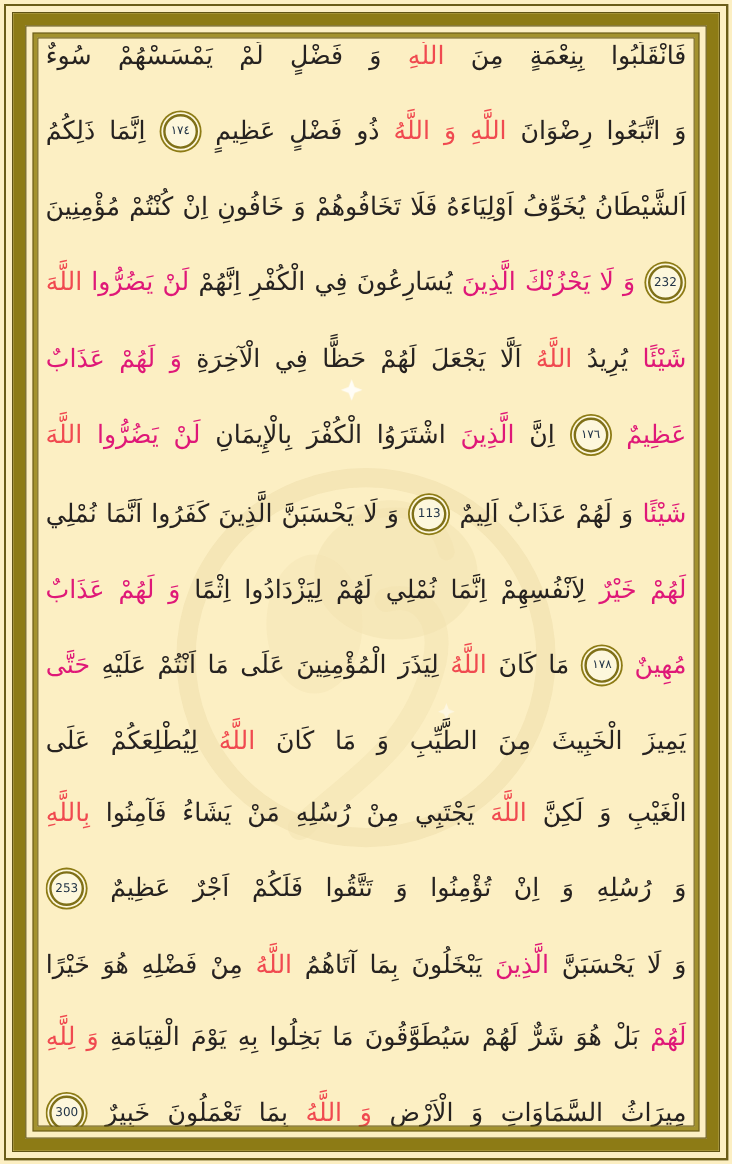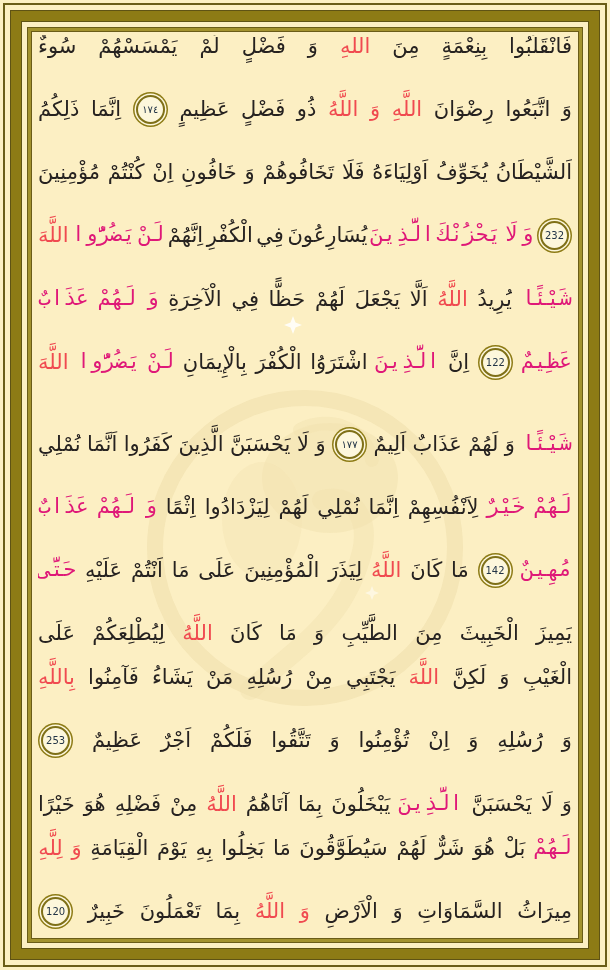--- a/index.html
+++ b/index.html
@@ -26,29 +26,29 @@
     display:flex;flex-direction:column;justify-content:space-between;
     z-index:2;overflow:hidden;
   }
   .line{
     display:flex;direction:rtl;justify-content:space-between;align-items:center;
     font-size:21px;color:var(--ink);line-height:1.1;
   }
   .w{white-space:nowrap;}
   .k{color:var(--ink);}
   .r{color:var(--allah);}
-  .m{color:var(--hl);font-family:Liberation Mono, monospace;}
+  .m{color:var(--hl);}
   .marker{
     flex:0 0 auto;width:25px;height:25px;border-radius:50%;
     background:var(--marker-fill);
     border:2px solid #7f7018;
     box-shadow:0 0 0 1.5px var(--marker-fill), 0 0 0 3px var(--band);
     color:var(--marker-num);
     font-size:10px;display:flex;align-items:center;justify-content:center;
-    margin:16px 3px;
+    margin:0 3px;
   }
 </style>
 </head>
 <body>
 
 <svg class="watermark" width="610" height="970" viewBox="0 0 610 970" aria-hidden="true">
   <g opacity="0.55">
     <circle cx="305" cy="548" r="150" fill="none" stroke="#e8d6a0" stroke-width="16" opacity="0.7"></circle>
     <ellipse cx="330" cy="478" rx="68" ry="55" fill="#ead8a2" opacity="0.55"></ellipse>
     <ellipse cx="262" cy="520" rx="40" ry="58" fill="#ead8a2" opacity="0.4"></ellipse>
@@ -126,37 +126,37 @@
       <span class="w k">لَهُمْ</span>
       <span class="w k">حَظًّا</span>
       <span class="w k">فِي</span>
       <span class="w k">الْآخِرَةِ</span>
       <span class="w m">وَ</span>
       <span class="w m">لَهُمْ</span>
       <span class="w m">عَذَابٌ</span>
     </div>
     <div class="line">
       <span class="w m">عَظِيمٌ</span>
-      <span class="marker">122</span>
+      <span class="marker">١٧٦</span>
       <span class="w k">اِنَّ</span>
       <span class="w m">الَّذِينَ</span>
       <span class="w k">اشْتَرَوُا</span>
       <span class="w k">الْكُفْرَ</span>
       <span class="w k">بِالْإِيمَانِ</span>
       <span class="w m">لَنْ</span>
       <span class="w m">يَضُرُّوا</span>
       <span class="w r">اللَّهَ</span>
     </div>
     <div class="line">
       <span class="w m">شَيْئًا</span>
       <span class="w k">وَ</span>
       <span class="w k">لَهُمْ</span>
       <span class="w k">عَذَابٌ</span>
       <span class="w k">اَلِيمٌ</span>
-      <span class="marker">١٧٧</span>
+      <span class="marker">113</span>
       <span class="w k">وَ</span>
       <span class="w k">لَا</span>
       <span class="w k">يَحْسَبَنَّ</span>
       <span class="w k">الَّذِينَ</span>
       <span class="w k">كَفَرُوا</span>
       <span class="w k">اَنَّمَا</span>
       <span class="w k">نُمْلِي</span>
     </div>
     <div class="line">
       <span class="w m">لَهُمْ</span>
@@ -166,21 +166,21 @@
       <span class="w k">نُمْلِي</span>
       <span class="w k">لَهُمْ</span>
       <span class="w k">لِيَزْدَادُوا</span>
       <span class="w k">اِثْمًا</span>
       <span class="w m">وَ</span>
       <span class="w m">لَهُمْ</span>
       <span class="w m">عَذَابٌ</span>
     </div>
     <div class="line">
       <span class="w m">مُهِينٌ</span>
-      <span class="marker">142</span>
+      <span class="marker">١٧٨</span>
       <span class="w k">مَا</span>
       <span class="w k">كَانَ</span>
       <span class="w r">اللَّهُ</span>
       <span class="w k">لِيَذَرَ</span>
       <span class="w k">الْمُؤْمِنِينَ</span>
       <span class="w k">عَلَى</span>
       <span class="w k">مَا</span>
       <span class="w k">اَنْتُمْ</span>
       <span class="w k">عَلَيْهِ</span>
       <span class="w m">حَتَّى</span>
@@ -255,15 +255,15 @@
     <div class="line">
       <span class="w k">مِيرَاثُ</span>
       <span class="w k">السَّمَاوَاتِ</span>
       <span class="w k">وَ</span>
       <span class="w k">الْاَرْضِ</span>
       <span class="w r">وَ</span>
       <span class="w r">اللَّهُ</span>
       <span class="w k">بِمَا</span>
       <span class="w k">تَعْمَلُونَ</span>
       <span class="w k">خَبِيرٌ</span>
-      <span class="marker">120</span>
+      <span class="marker">300</span>
     </div>
   </div>
 
 </body></html>

